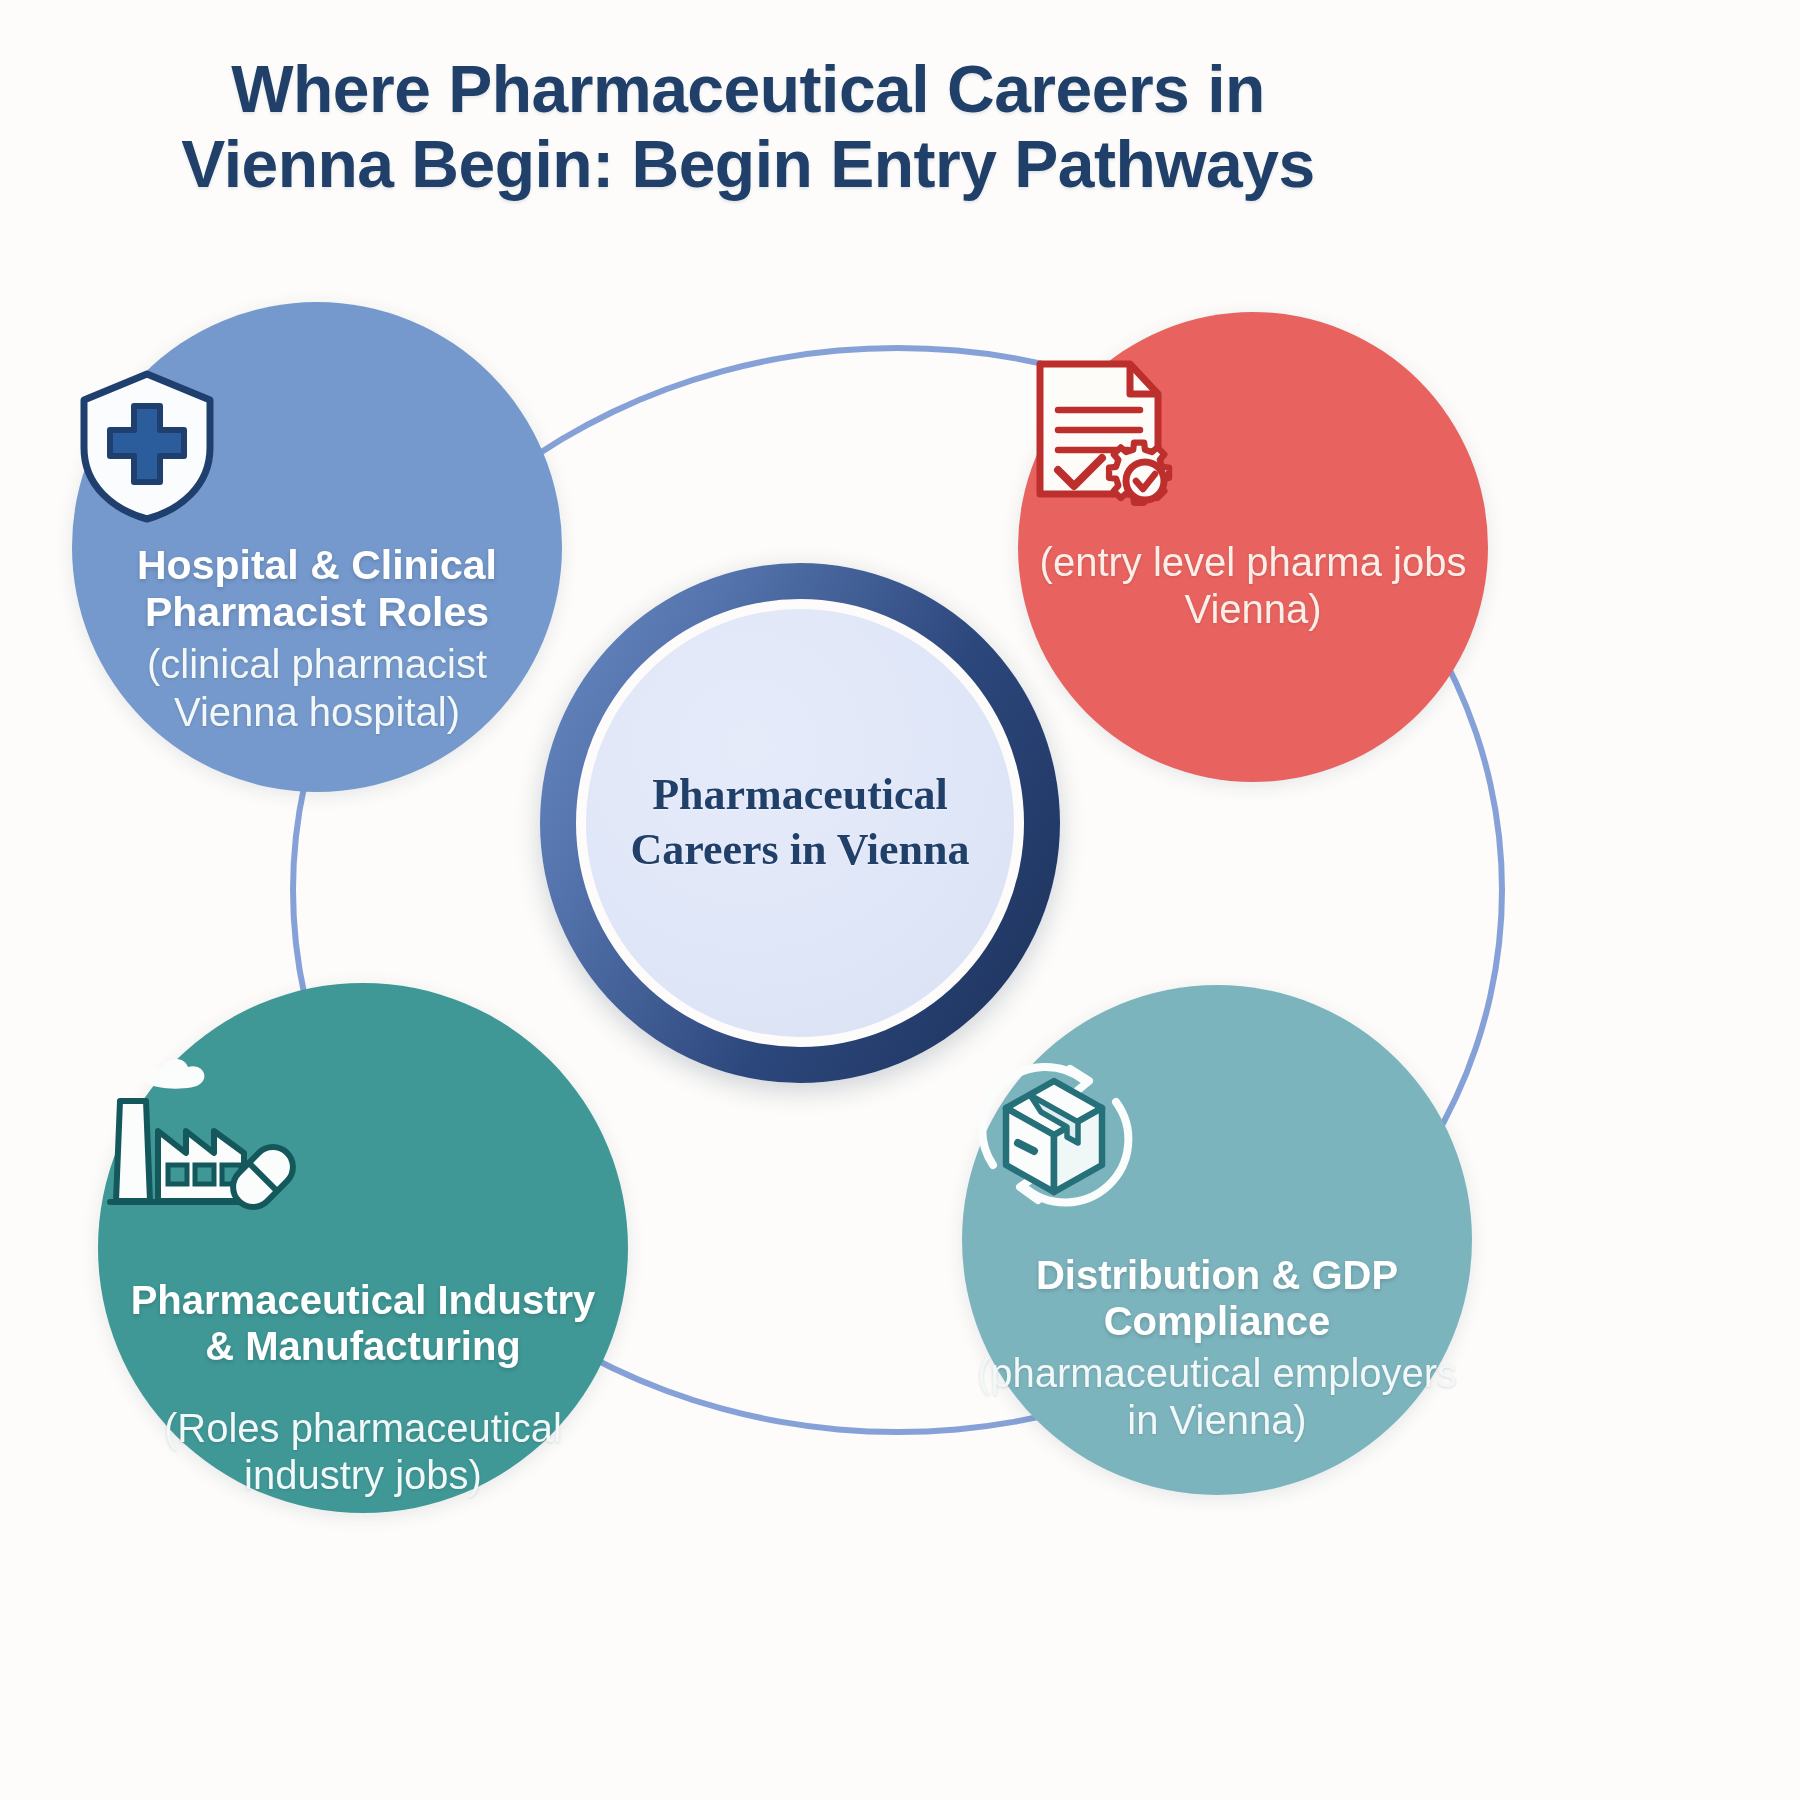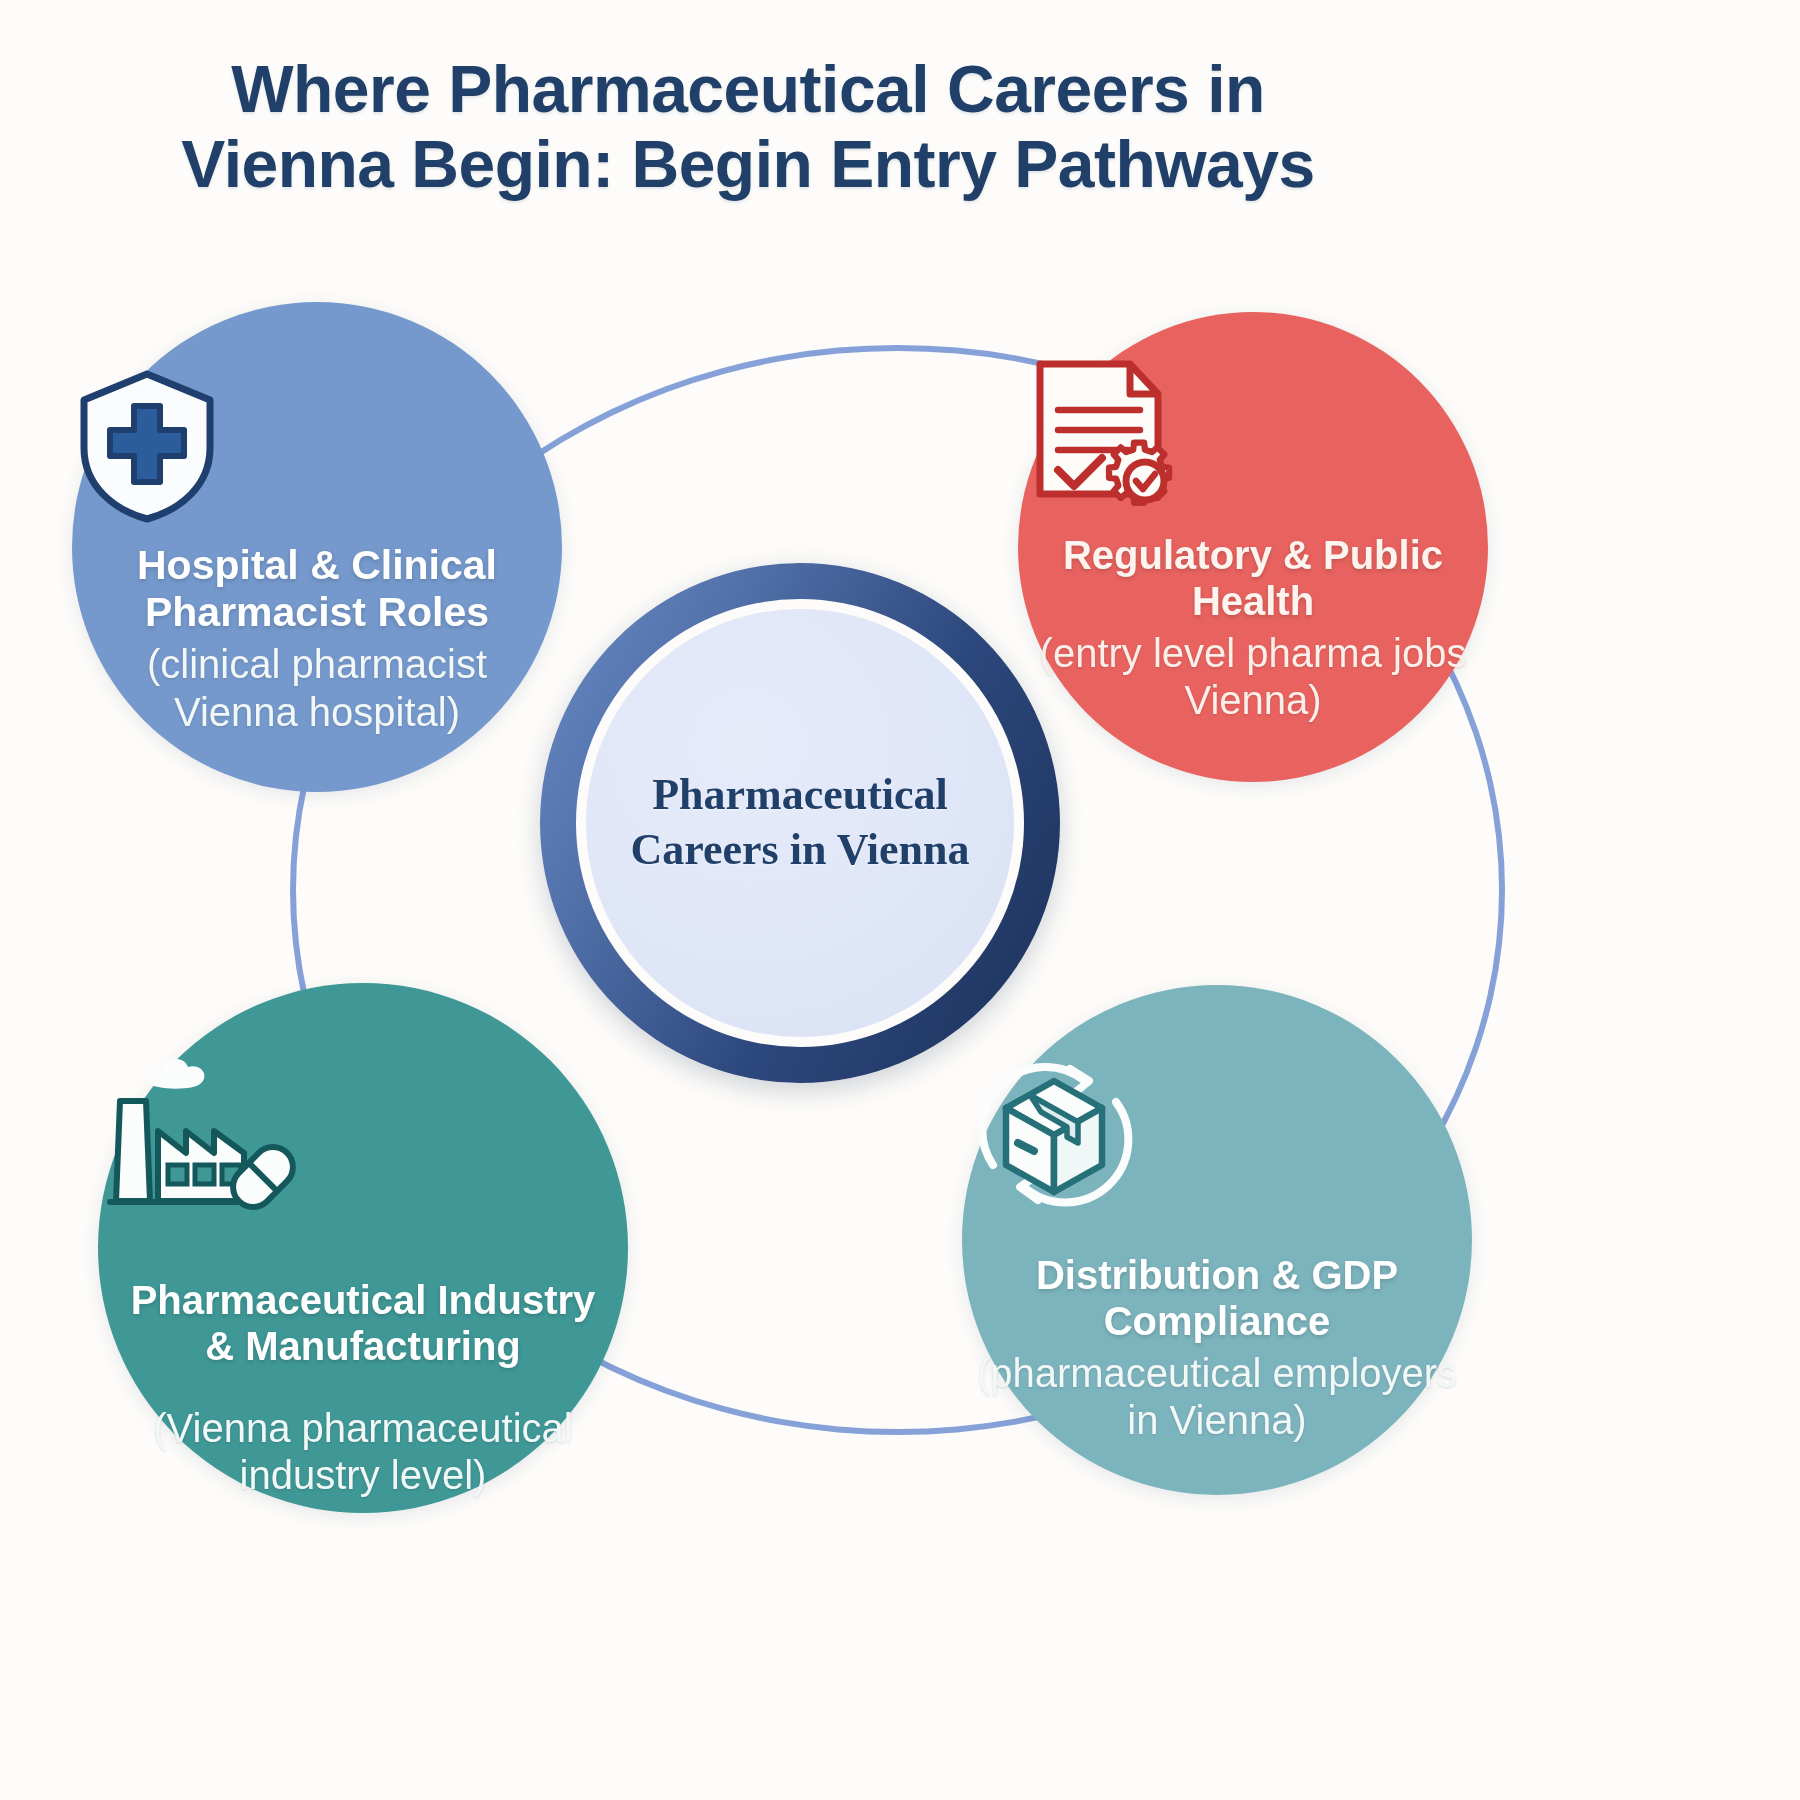--- a/index.html
+++ b/index.html
@@ -181,21 +181,20 @@
           <line x1="40" y1="96" x2="110" y2="96"></line>
         </g>
         <path d="M40 116 L56 132 L84 104" fill="none" stroke="#bd2f2c" stroke-width="8" stroke-linecap="round" stroke-linejoin="round"></path>
         <g transform="translate(116,116)">
           <path d="M0,-40 L9,-37 L16,-43 L25,-34 L19,-27 L22,-18 L31,-17 L31,-4 L22,-3 L19,6 L25,13 L16,22 L9,16 L0,19 L-1,28 L-14,28 L-15,19 L-24,16 L-31,22 L-40,13 L-34,6 L-37,-3 L-46,-4 L-46,-17 L-37,-18 L-34,-27 L-40,-34 L-31,-43 L-24,-37 L-15,-40 L-14,-49 L-1,-49 Z" transform="scale(0.78) translate(14,14)" fill="#fdfcf9" stroke="#bd2f2c" stroke-width="8" stroke-linejoin="round"></path>
           <circle cx="11" cy="11" r="19" fill="#fdfcf9" stroke="#bd2f2c" stroke-width="7"></circle>
           <path d="M2 11 L9 19 L21 4" fill="none" stroke="#bd2f2c" stroke-width="6.5" stroke-linecap="round" stroke-linejoin="round"></path>
         </g>
       </svg>
     </div>
-    <div class="b-title">Regulatory &amp; Public Health</div>
     <div class="b-sub">(entry level pharma jobs Vienna)</div>
   </div>
 
   <div class="bubble" id="b-industry">
     <div class="icon">
       <svg width="200" height="175" viewBox="0 0 200 175">
 
         <path d="M48 33 C44 24 54 16 64 20 C66 8 86 6 90 18 C104 14 112 28 102 35 C96 41 58 42 48 33 Z" fill="#fbfdfc"></path>
 
         <path d="M22 52 L48 52 L52 152 L18 152 Z" fill="#fbfdfc" stroke="#14585c" stroke-width="6" stroke-linejoin="round"></path>
@@ -208,21 +207,21 @@
 
         <line x1="12" y1="153" x2="150" y2="153" stroke="#14585c" stroke-width="6" stroke-linecap="round"></line>
 
         <g transform="rotate(-45 165 128)">
           <rect x="131" y="108" width="68" height="40" rx="20" ry="20" fill="#fbfdfc" stroke="#14585c" stroke-width="6"></rect>
           <line x1="165" y1="108" x2="165" y2="148" stroke="#14585c" stroke-width="6"></line>
         </g>
       </svg>
     </div>
     <div class="b-title">Pharmaceutical Industry &amp; Manufacturing</div>
-    <div class="b-sub">(Vienna pharmaceutical industry level)</div>
+    <div class="b-sub">(Roles pharmaceutical industry jobs)</div>
   </div>
 
   <div class="bubble" id="b-distribution">
     <div class="icon">
       <svg width="185" height="178" viewBox="0 0 185 178">
 
         <path d="M31 120 A63 63 0 0 1 123 36" fill="none" stroke="#fbfdfd" stroke-width="8" stroke-linecap="round"></path>
         <path d="M108 24 L127 36 L110 50" fill="none" stroke="#fbfdfd" stroke-width="8" stroke-linecap="round" stroke-linejoin="round"></path>
         <path d="M154 57 A63 63 0 0 1 62 142" fill="none" stroke="#fbfdfd" stroke-width="8" stroke-linecap="round"></path>
         <path d="M77 129 L58 142 L76 155" fill="none" stroke="#fbfdfd" stroke-width="8" stroke-linecap="round" stroke-linejoin="round"></path>

